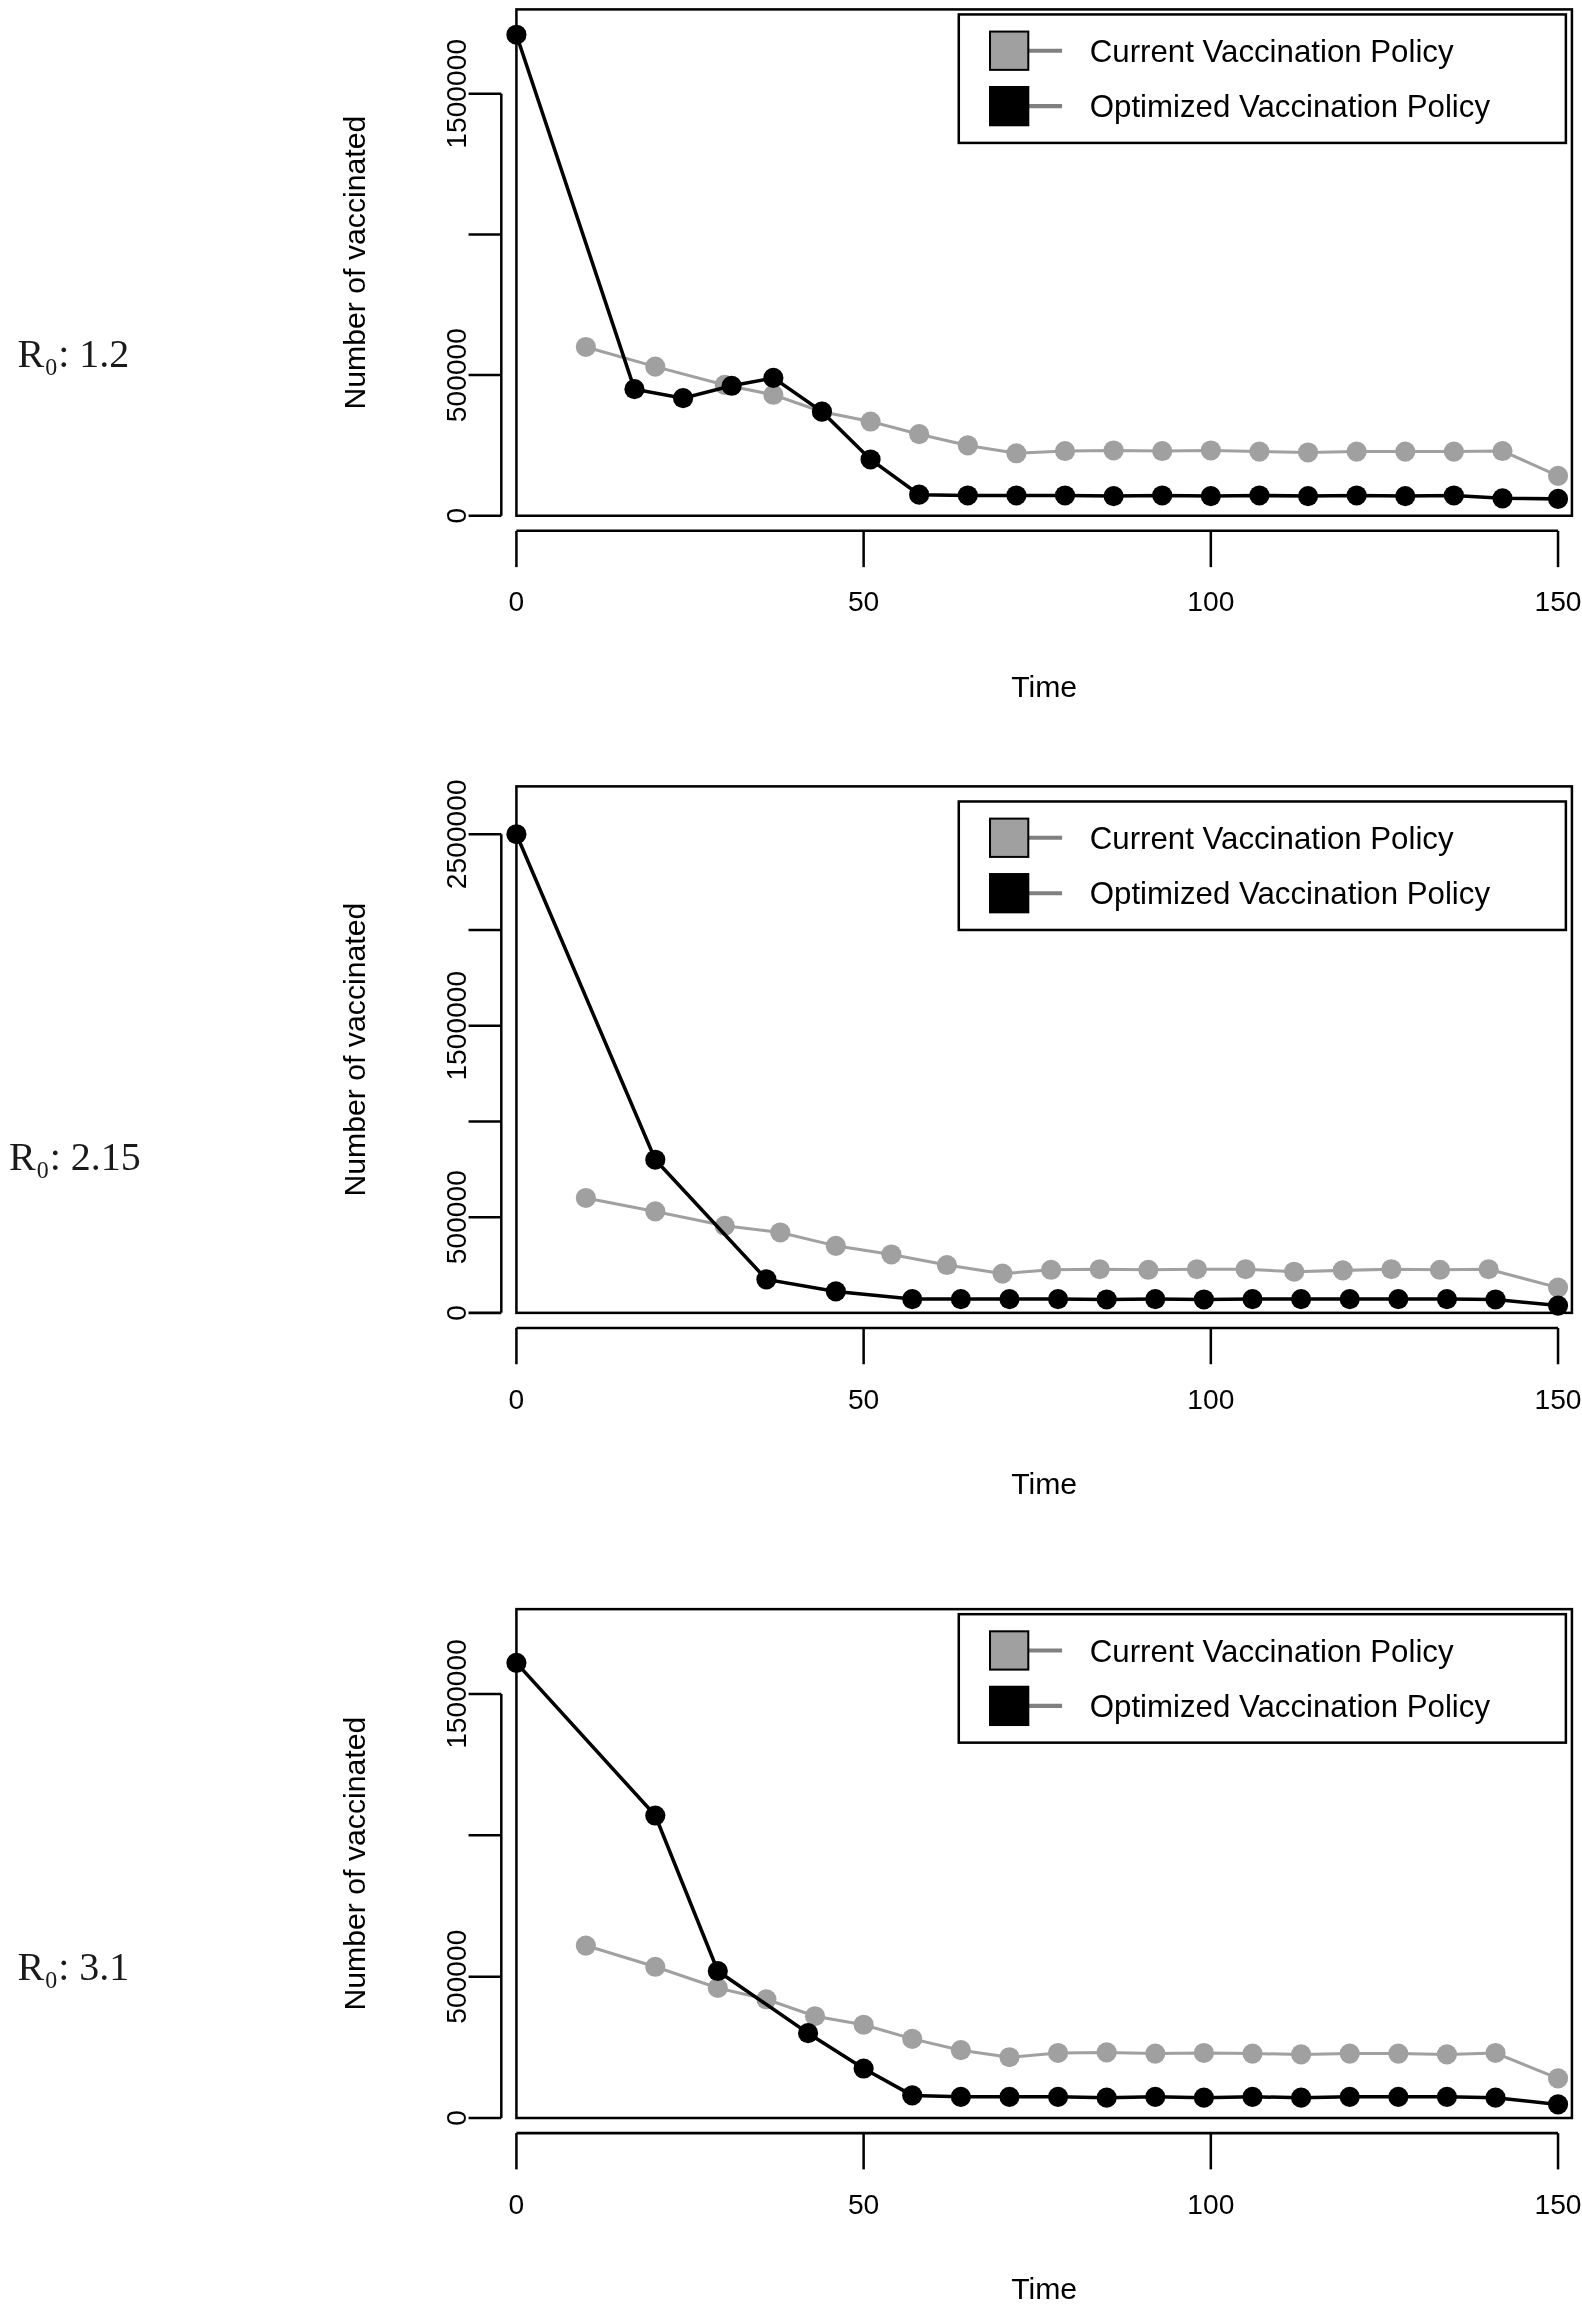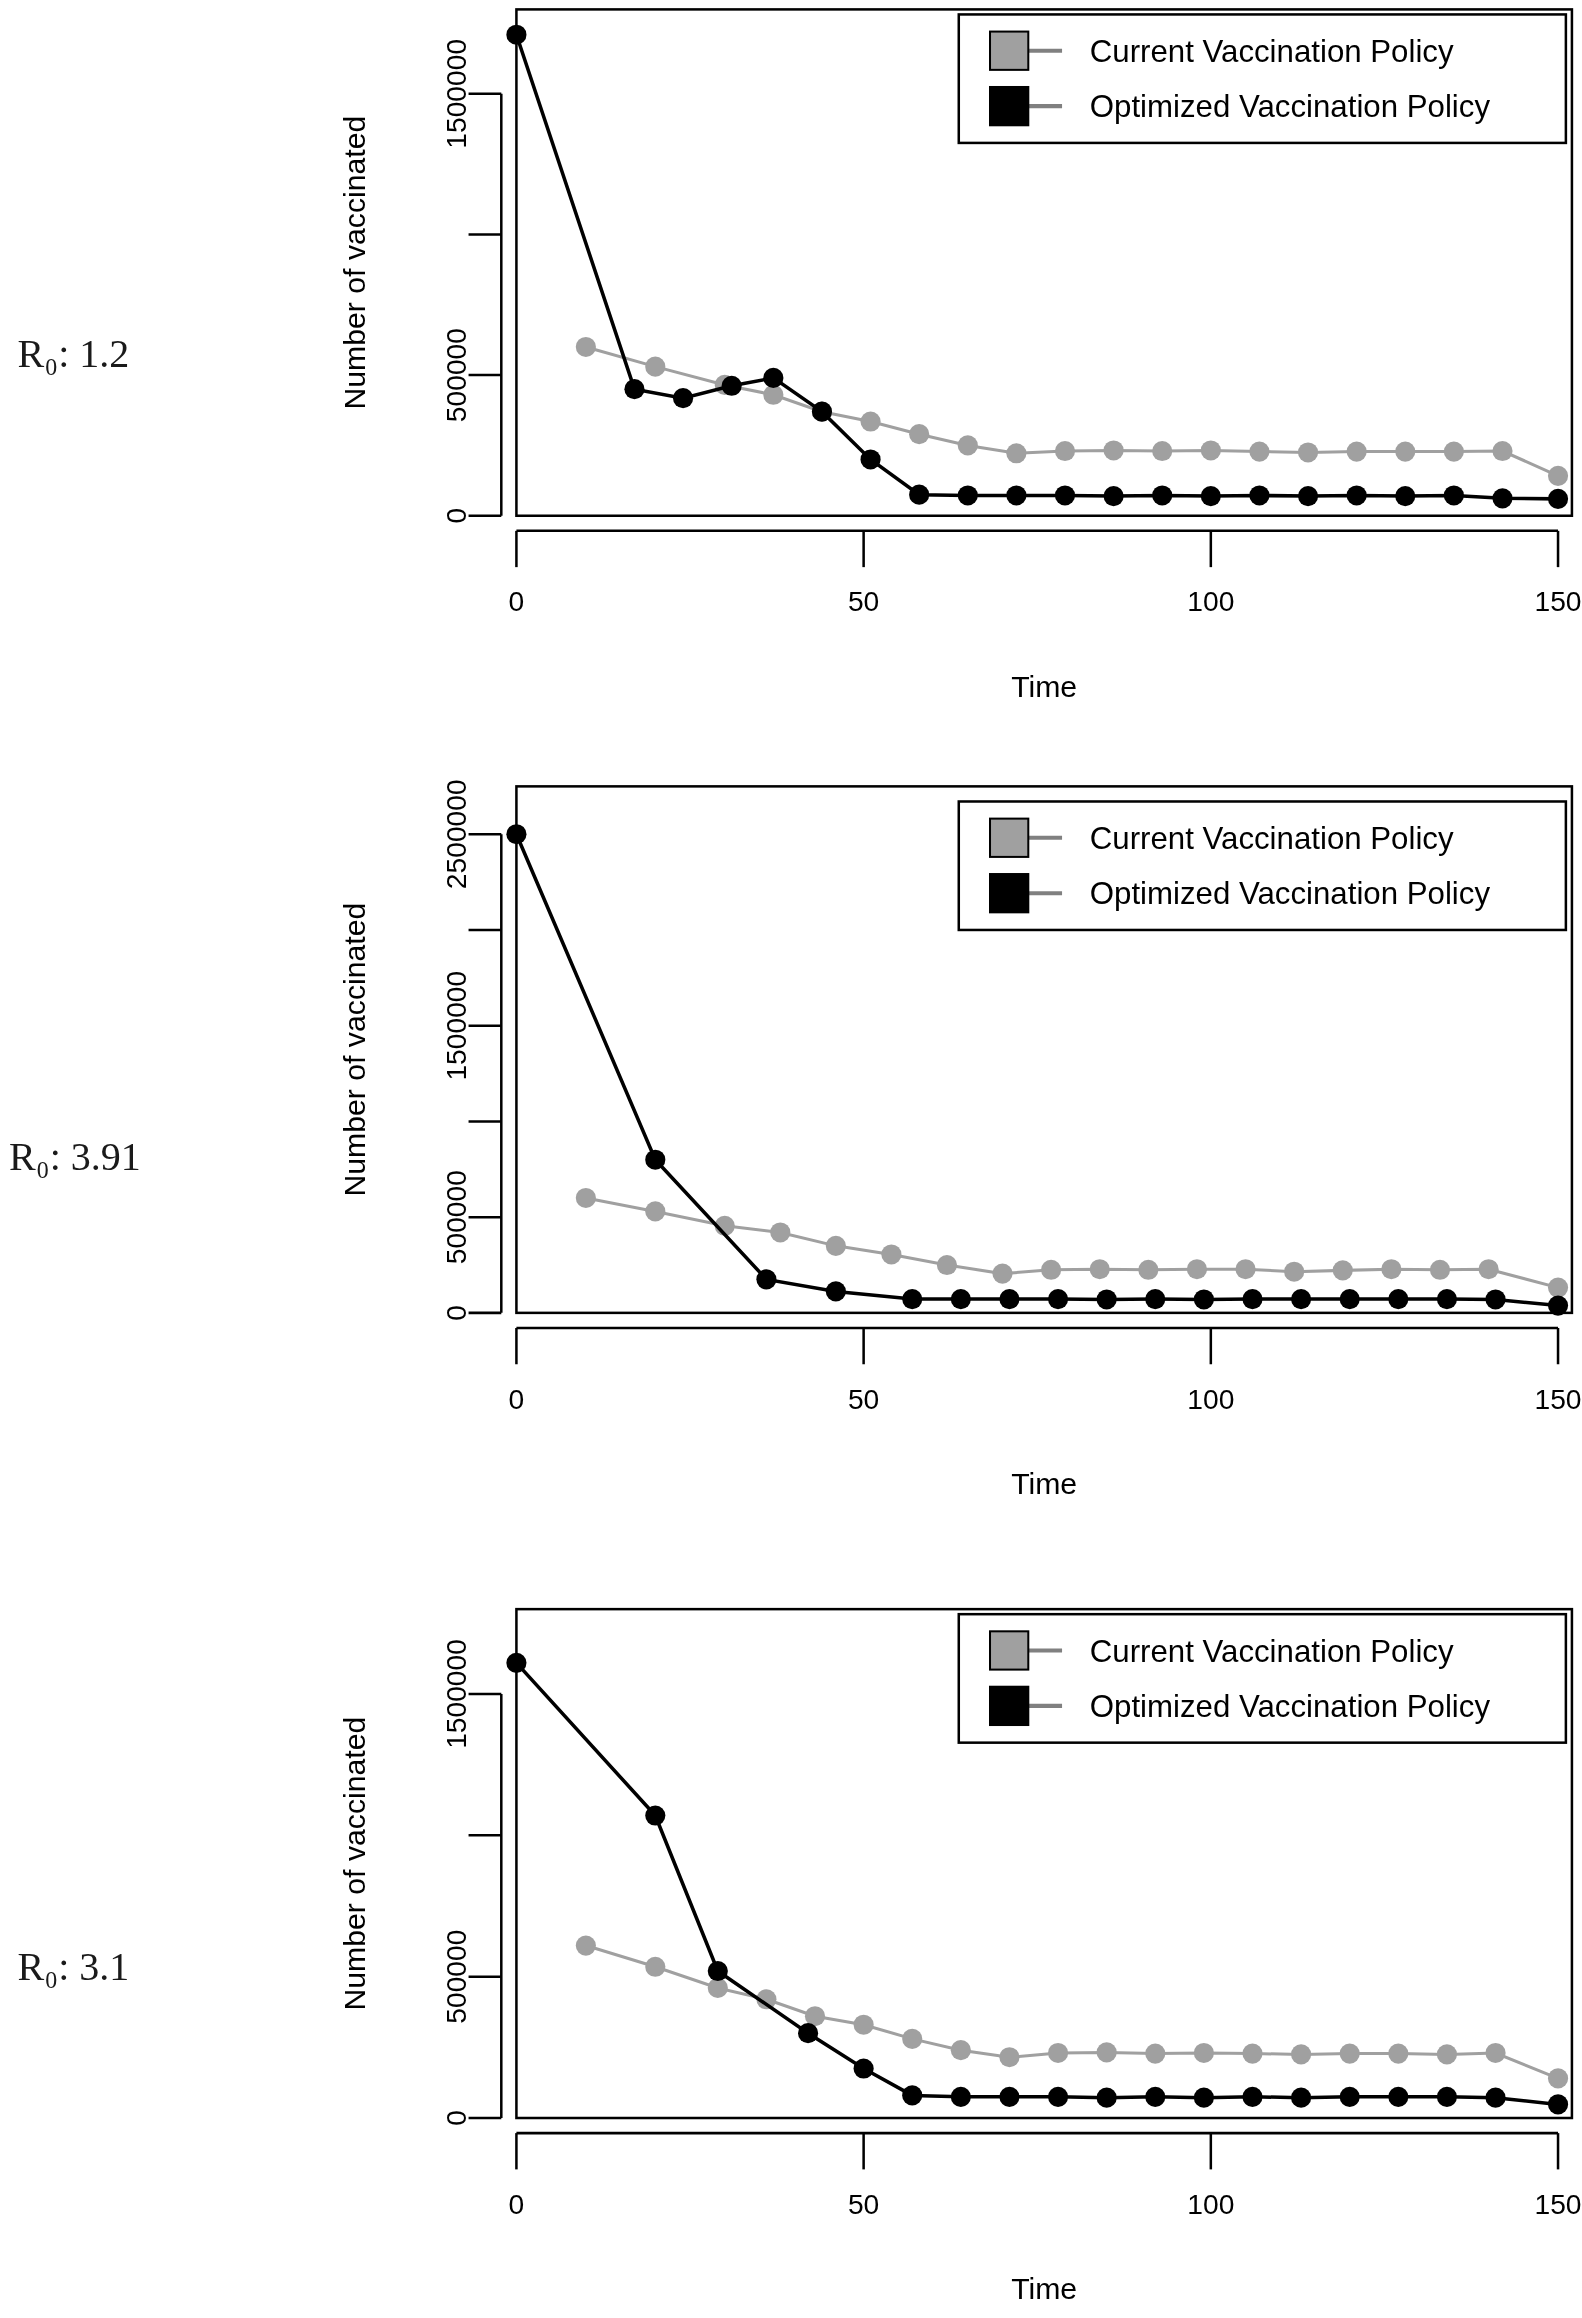--- a/index.html
+++ b/index.html
@@ -87,21 +87,21 @@
         <rect x="1965" y="62" width="76" height="76" fill="#a0a0a0" stroke="#000" stroke-width="4"></rect>
         <text x="2163" y="122" font-size="62" font-family="&quot;Liberation Sans&quot;, sans-serif" fill="#000">Current Vaccination Policy</text>
         <line x1="1965" y1="210" x2="2108" y2="210" stroke="#808080" stroke-width="8"></line>
         <rect x="1965" y="172" width="76" height="76" fill="#000000" stroke="#000" stroke-width="4"></rect>
         <text x="2163" y="232" font-size="62" font-family="&quot;Liberation Sans&quot;, sans-serif" fill="#000">Optimized Vaccination Policy</text>
       </svg>
     </div>
 </div>
 
 <div class="panel" style="top:771px;height:816px;">
-  <div class="r0-label" style="left:9px;top:362px;">R₀: 3.91</div>
+  <div class="r0-label" style="left:9px;top:362px;">R₀: 2.15</div>
   <div class="chart-host" style="position:absolute;left:0;top:0;">
       <svg width="1582" height="789" viewBox="0 0 3140 1565" class="plotsvg" style="left: 0px; top: 0px;">
         <rect x="1025" y="30" width="2095" height="1045" class="boxline"></rect>
         <line x1="995" y1="1075" x2="995" y2="125" class="axisline"></line>
         <line x1="995" y1="1075" x2="930" y2="1075" class="tickline"></line>
         <text x="905" y="1075" text-anchor="middle" dominant-baseline="central" font-size="56" font-family="&quot;Liberation Sans&quot;, sans-serif" fill="#000" transform="rotate(-90 905 1075)">0</text>
         <line x1="995" y1="885" x2="930" y2="885" class="tickline"></line>
         <text x="905" y="885" text-anchor="middle" dominant-baseline="central" font-size="56" font-family="&quot;Liberation Sans&quot;, sans-serif" fill="#000" transform="rotate(-90 905 885)">500000</text>
         <line x1="995" y1="695" x2="930" y2="695" class="tickline"></line>
         <line x1="995" y1="505" x2="930" y2="505" class="tickline"></line>

